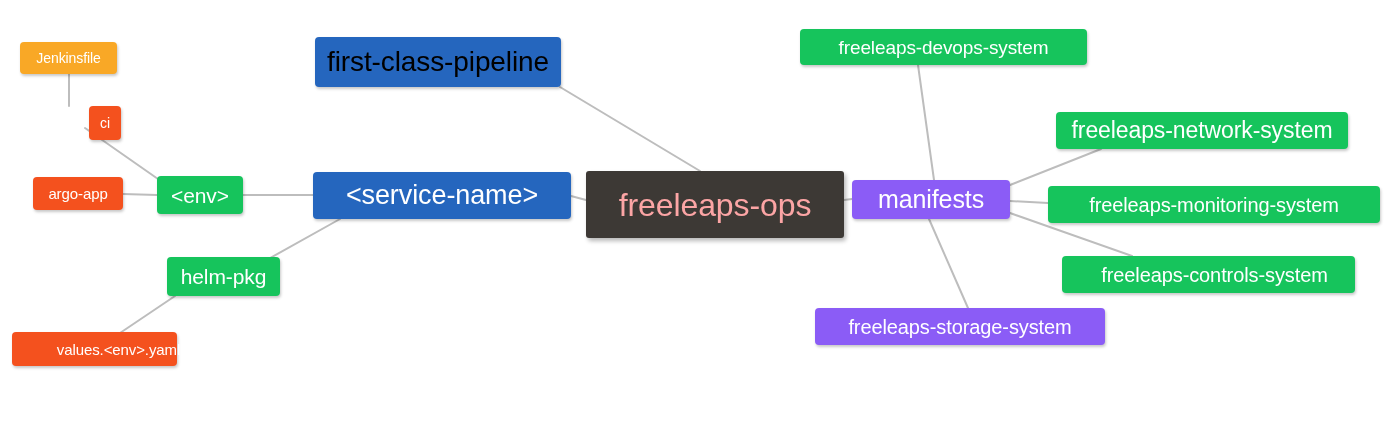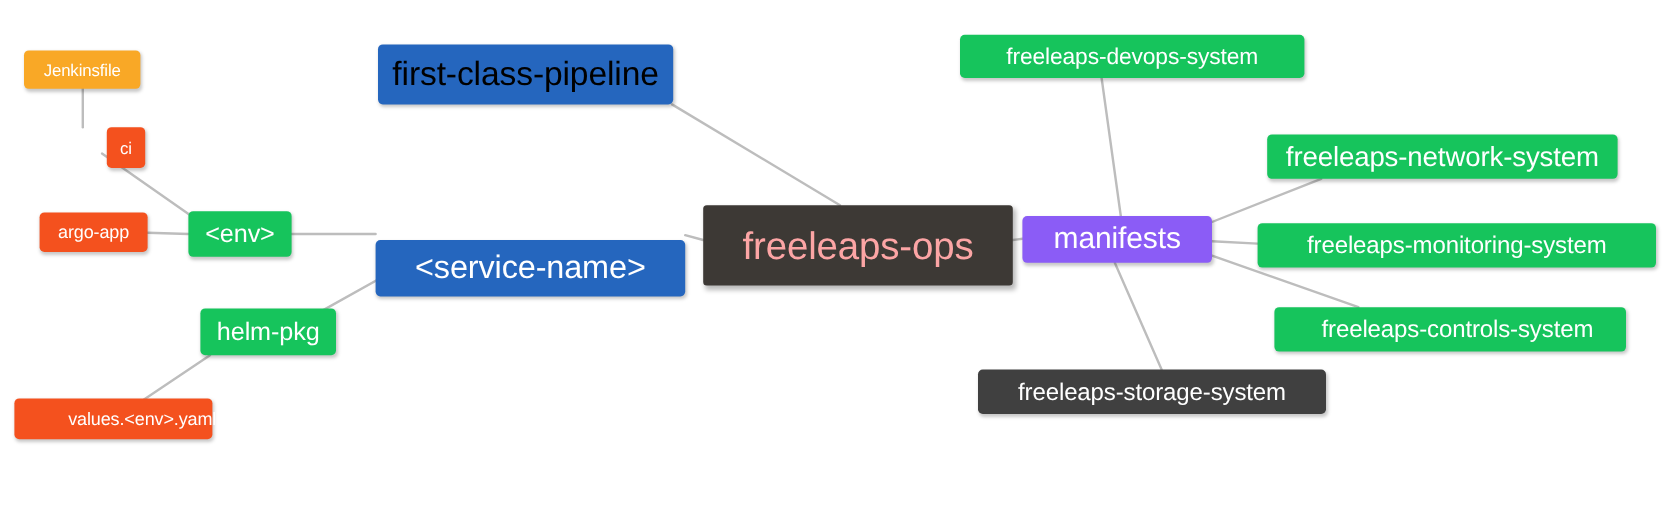--- a/index.html
+++ b/index.html
@@ -68,22 +68,22 @@
       <line x1="929" y1="219" x2="968" y2="308" stroke="#bdbdbd" stroke-width="2" stroke-linecap="round"></line>
     </svg>
   <div id="node-layer">
       <div class="node" style="left: 20px; top: 26px; width: 97px; height: 32px; background: rgb(249, 168, 38); font-size: 14px; color: rgb(255, 255, 255); margin-top: 16px;">Jenkinsfile</div>
       <div class="node" style="left: 53px; top: 106px; width: 32px; height: 34px; background: rgb(244, 81, 30); font-size: 14px; color: rgb(255, 255, 255); margin-left: 36px;">ci</div>
       <div class="node" style="left: 33px; top: 177px; width: 90px; height: 33px; background: rgb(244, 81, 30); font-size: 15px; color: rgb(255, 255, 255);">argo-app</div>
       <div class="node" style="left: 157px; top: 176px; width: 86px; height: 38px; background: rgb(22, 196, 92); font-size: 21px; color: rgb(255, 255, 255);">&lt;env&gt;</div>
       <div class="node" style="left: 167px; top: 257px; width: 113px; height: 39px; background: rgb(22, 196, 92); font-size: 21px; color: rgb(255, 255, 255);">helm-pkg</div>
       <div class="node" style="left: 12px; top: 332px; width: 165px; height: 34px; background: rgb(244, 81, 30); font-size: 15px; color: rgb(255, 255, 255); padding-left: 48px;">values.&lt;env&gt;.yaml</div>
       <div class="node" style="left: 315px; top: 37px; width: 246px; height: 50px; background: rgb(37, 102, 190); font-size: 28px; color: #000000;">first-class-pipeline</div>
-      <div class="node" style="left: 313px; top: 172px; width: 258px; height: 47px; background: rgb(37, 102, 190); font-size: 27px; color: rgb(255, 255, 255); margin-top: 28px;">&lt;service-name&gt;</div>
+      <div class="node" style="left: 313px; top: 172px; width: 258px; height: 47px; background: rgb(37, 102, 190); font-size: 27px; color: rgb(255, 255, 255);">&lt;service-name&gt;</div>
       <div class="node root" style="left: 586px; top: 171px; width: 258px; height: 67px; background: rgb(61, 57, 53); font-size: 32px; color: #fca5a5;">freeleaps-ops</div>
       <div class="node" style="left: 852px; top: 180px; width: 158px; height: 39px; background: #8b5cf6; font-size: 25px; color: rgb(255, 255, 255);">manifests</div>
       <div class="node" style="left: 800px; top: 29px; width: 287px; height: 36px; background: rgb(22, 196, 92); font-size: 19px; color: rgb(255, 255, 255);">freeleaps-devops-system</div>
       <div class="node" style="left: 1056px; top: 112px; width: 292px; height: 37px; background: rgb(22, 196, 92); font-size: 23px; color: rgb(255, 255, 255);">freeleaps-network-system</div>
       <div class="node" style="left: 1048px; top: 186px; width: 332px; height: 37px; background: rgb(22, 196, 92); font-size: 20px; color: rgb(255, 255, 255);">freeleaps-monitoring-system</div>
       <div class="node" style="left: 1062px; top: 256px; width: 293px; height: 37px; background: rgb(22, 196, 92); font-size: 20px; color: rgb(255, 255, 255); padding-left: 12px;">freeleaps-controls-system</div>
-      <div class="node" style="left: 815px; top: 308px; width: 290px; height: 37px; background: #404040; font-size: 20px; color: rgb(255, 255, 255);">freeleaps-storage-system</div>
+      <div class="node" style="left: 815px; top: 308px; width: 290px; height: 37px; background: #8b5cf6; font-size: 20px; color: rgb(255, 255, 255);">freeleaps-storage-system</div>
     </div>
 </div>
 
 </body></html>

